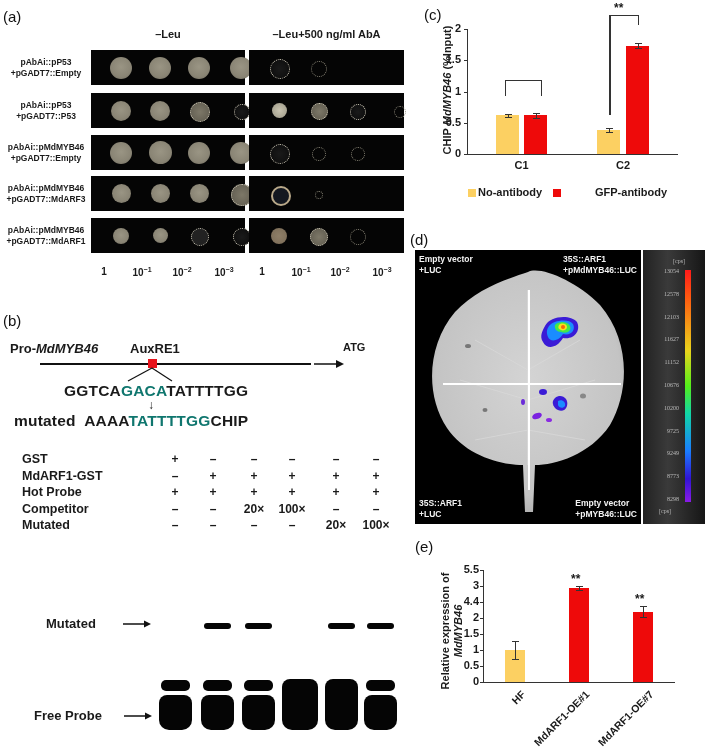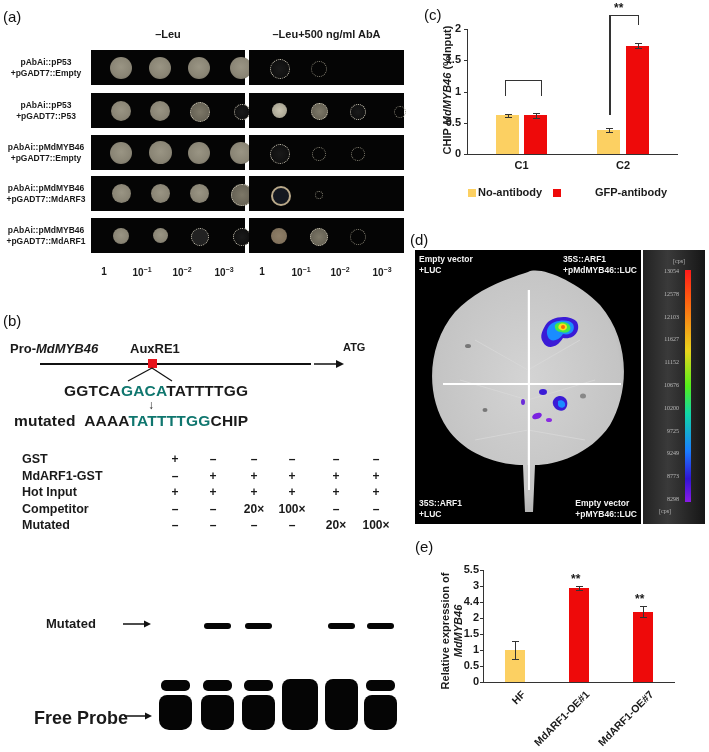--- a/index.html
+++ b/index.html
@@ -167,21 +167,21 @@
     <div class="abs tbl-cell" style="left: 272px; top: 452px;">–</div>
     <div class="abs tbl-cell" style="left: 316px; top: 452px;">–</div>
     <div class="abs tbl-cell" style="left: 356px; top: 452px;">–</div>
     <div class="abs tbl-label" style="left: 22px; top: 468.5px;">MdARF1-GST</div>
     <div class="abs tbl-cell" style="left: 155px; top: 468.5px;">–</div>
     <div class="abs tbl-cell" style="left: 193px; top: 468.5px;">+</div>
     <div class="abs tbl-cell" style="left: 234px; top: 468.5px;">+</div>
     <div class="abs tbl-cell" style="left: 272px; top: 468.5px;">+</div>
     <div class="abs tbl-cell" style="left: 316px; top: 468.5px;">+</div>
     <div class="abs tbl-cell" style="left: 356px; top: 468.5px;">+</div>
-    <div class="abs tbl-label" style="left: 22px; top: 485px;">Hot Input</div>
+    <div class="abs tbl-label" style="left: 22px; top: 485px;">Hot Probe</div>
     <div class="abs tbl-cell" style="left: 155px; top: 485px;">+</div>
     <div class="abs tbl-cell" style="left: 193px; top: 485px;">+</div>
     <div class="abs tbl-cell" style="left: 234px; top: 485px;">+</div>
     <div class="abs tbl-cell" style="left: 272px; top: 485px;">+</div>
     <div class="abs tbl-cell" style="left: 316px; top: 485px;">+</div>
     <div class="abs tbl-cell" style="left: 356px; top: 485px;">+</div>
     <div class="abs tbl-label" style="left: 22px; top: 501.5px;">Competitor</div>
     <div class="abs tbl-cell" style="left: 155px; top: 501.5px;">–</div>
     <div class="abs tbl-cell" style="left: 193px; top: 501.5px;">–</div>
     <div class="abs tbl-cell" style="left: 234px; top: 501.5px;">20×</div>
@@ -195,21 +195,21 @@
     <div class="abs tbl-cell" style="left: 272px; top: 518px;">–</div>
     <div class="abs tbl-cell" style="left: 316px; top: 518px;">20×</div>
     <div class="abs tbl-cell" style="left: 356px; top: 518px;">100×</div>
   </div>
 
 <div class="abs tbl-label" style="left:46px;top:616px;font-size:13px;">Mutated</div>
 <svg class="abs" style="left:122px;top:619px;" width="30" height="10">
   <line x1="1" y1="5" x2="24" y2="5" stroke="#111" stroke-width="1.5"></line>
     <polygon points="22,1.5 29,5 22,8.5" fill="#111"></polygon>
 </svg>
-<div class="abs tbl-label" style="left:34px;top:708px;font-size:18px;text-align:center;">Free Probe</div>
+<div class="abs tbl-label" style="left:34px;top:708px;font-size:13px;text-align:center;">Free Probe</div>
 <svg class="abs" style="left:123px;top:711px;" width="30" height="10">
   <line x1="1" y1="5" x2="24" y2="5" stroke="#111" stroke-width="1.5"></line>
     <polygon points="22,1.5 29,5 22,8.5" fill="#111"></polygon>
 </svg>
 <div id="gel">
     <div class="band" style="left: 161px; top: 680px; width: 29px; height: 11px; border-radius: 5px;"></div>
     <div class="band" style="left: 159px; top: 695px; width: 33px; height: 35px; border-radius: 8px 8px 10px 10px;"></div>
     <div class="band" style="left: 204px; top: 623px; width: 27px; height: 6px; border-radius: 3px;"></div>
     <div class="band" style="left: 203px; top: 680px; width: 29px; height: 11px; border-radius: 5px;"></div>
     <div class="band" style="left: 201px; top: 695px; width: 33px; height: 35px; border-radius: 8px 8px 10px 10px;"></div>

